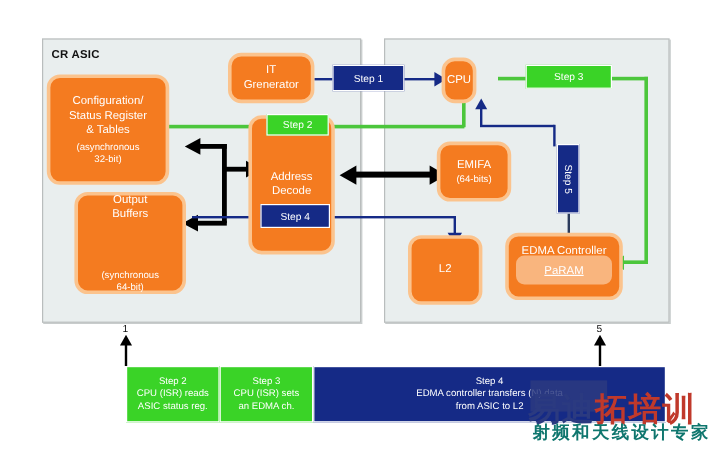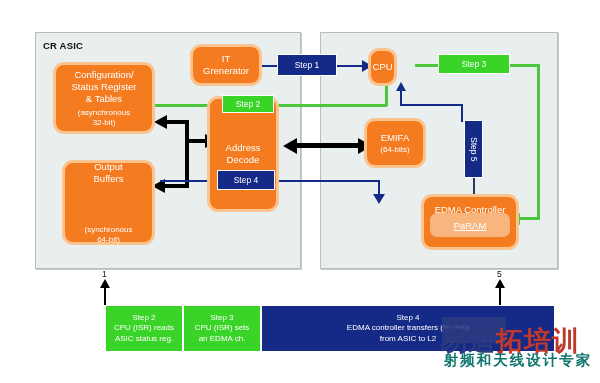--- a/index.html
+++ b/index.html
@@ -113,21 +113,21 @@
   <div class="ln h green-line" style="left:272px;top:104px;width:115px;height:3px;"></div>
   <div class="ln v green-line" style="left:385px;top:80px;width:3px;height:26px;"></div>
   <div class="arw" style="left:381px;top:72px;border-left:5px solid transparent;border-right:5px solid transparent;border-bottom:9px solid #4cc63c;"></div>
 
   <div class="ln h green-line" style="left:415px;top:64px;width:25px;height:3px;"></div>
   <div class="ln h green-line" style="left:508px;top:64px;width:32px;height:3px;"></div>
   <div class="ln v green-line" style="left:537px;top:64px;width:3px;height:155px;"></div>
   <div class="ln h green-line" style="left:519px;top:217px;width:21px;height:3px;"></div>
   <div class="arw" style="left:509px;top:213px;border-top:6px solid transparent;border-bottom:6px solid transparent;border-right:11px solid #4cc63c;"></div>
 
-  <div class="blk" style="left:53px;top:62px;width:102px;height:72px;">
+  <div class="blk" style="left:39px;top:62px;width:102px;height:92px;">
     <div style="white-space:pre-line;">Configuration/
 Status Register
 &amp; Tables</div>
     <div class="sub" style="white-space:pre-line;">(asynchronous
 32-bit)</div>
   </div>
 
   <div class="blk" style="left:62px;top:160px;width:93px;height:85px;">
     <div style="white-space:pre-line;">Output
 Buffers</div>
@@ -147,20 +147,23 @@
 
   <div class="blk" style="left:368px;top:48px;width:29px;height:38px;">
     <div style="white-space:pre-line;">CPU</div>
   </div>
 
   <div class="blk" style="left:364px;top:118px;width:62px;height:50px;">
     <div style="white-space:pre-line;">EMIFA</div>
     <div class="sub" style="white-space:pre-line;margin-top:1px;">(64-bits)</div>
   </div>
 
+  <div class="blk" style="left:340px;top:196px;width:62px;height:58px;">
+    <div style="white-space:pre-line;">L2</div>
+  </div>
 
   <div class="blk top" style="left:421px;top:194px;width:98px;height:56px;">
     <div style="white-space:pre-line;">EDMA Controller</div>
   </div>
   <div class="param" style="left:430px;top:213px;width:80px;height:24px;text-decoration:underline;">
     <span>PaRAM</span>
   </div>
 
   <div class="chip blue" style="left:277px;top:54px;width:60px;height:22px;">
     <span>Step 1</span>

